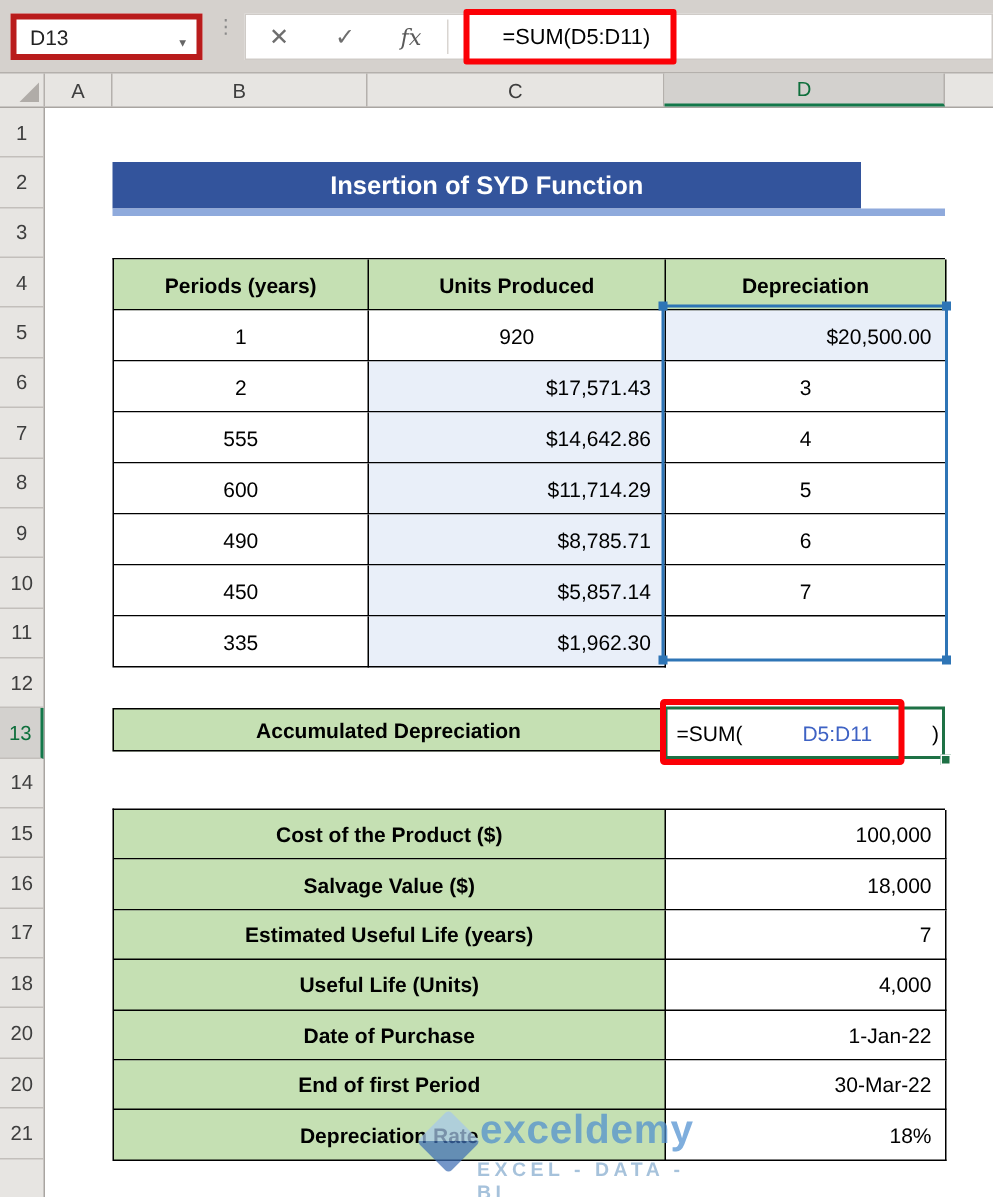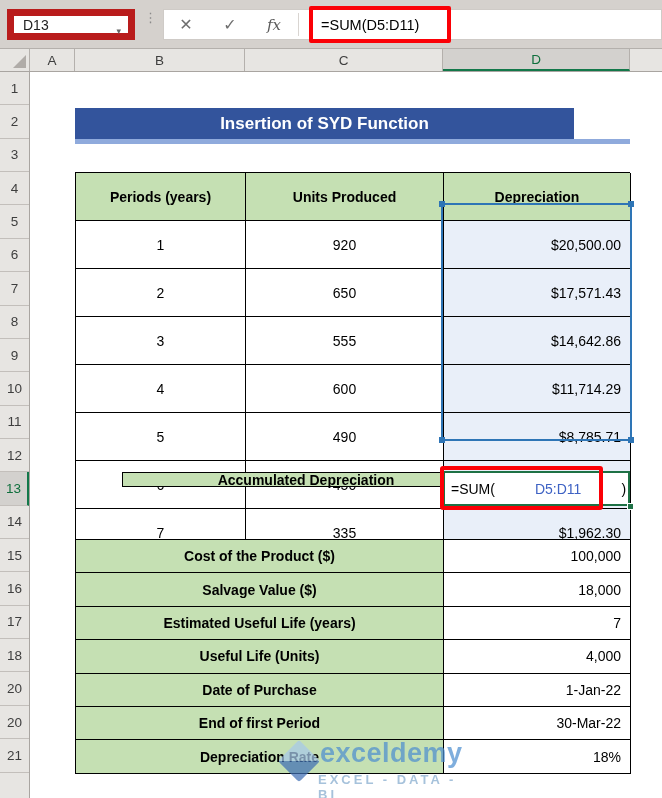--- a/index.html
+++ b/index.html
@@ -2,33 +2,33 @@
 <html><head>
 <meta charset="utf-8">
 <style>
   * { box-sizing: border-box; margin: 0; padding: 0; }
   body { font-family: "Liberation Sans", sans-serif; background: #fff; }
   #stage { position: relative; width: 662px; height: 798px; background: #fff; overflow: hidden; }
 
   
   .topbar { position: absolute; left: 0; top: 0; width: 662px; height: 48px; background: #d5d1cd; }
   .namebox { position: absolute; left: 7px; top: 9px; width: 128px; height: 31px; background: #fff;
-             border: 7px solid #b91c1c; display: flex; align-items: center; padding-left: 9px;
+             border: 4px solid #b91c1c; display: flex; align-items: center; padding-left: 9px;
              font-size: 14px; color: #222; }
   .namebox .dd { position: absolute; right: 7px; top: 10px; font-size: 9px; color: #666; }
   .dots { position: absolute; left: 144px; top: 14px; color: #8a8a8a; font-size: 13px; letter-spacing: 0;
           line-height: 7px; text-align: center; width: 8px; }
   .fbar { position: absolute; left: 163px; top: 9px; width: 499px; height: 31px; background: #fff;
           border: 1px solid #cfcbc7; display: flex; align-items: center; }
   .fbtn { width: 44px; text-align: center; color: #6e6e6e; font-size: 16px; }
   .fbtn.fx { font-family: "DejaVu Serif", serif; font-style: italic; font-size: 15px; color: #5a5a5a; }
   .fsep { width: 1px; height: 23px; background: #d9d5d1; margin: 0 2px; }
   .fml-box { position: absolute; left: 309px; top: 6px; width: 142px; height: 37px;
              border: 4px solid #fb0006; border-radius: 2px; background: #fff;
-             display: flex; align-items: center; padding-left: 8px; font-size: 14.5px; color: #000; }
+             display: flex; align-items: center; padding-left: 22px; font-size: 14.5px; color: #000; }
 
   
   .colhead { position: absolute; left: 0; top: 48px; width: 662px; height: 24px; background: #e7e5e2;
              border-top: 1px solid #b4b0ac; border-bottom: 1px solid #a9a5a1; display: flex; }
   .ch { border-right: 1px solid #b4b0ac; display: flex; align-items: center; justify-content: center;
         font-size: 13.5px; color: #3e3e3e; height: 100%; }
   .ch.corner { width: 30px; position: relative; }
   .ch.corner::after { content: ""; position: absolute; right: 3px; bottom: 3px;
         border-left: 13px solid transparent; border-bottom: 13px solid #b0aca8; }
   .ch.sel { background: #d3d1ce; color: #0e6f3c; border-bottom: 2.5px solid #13784a; }
@@ -43,36 +43,36 @@
   
   .banner { position: absolute; left: 75px; top: 108px; width: 499px; height: 31px; background: #33549c;
             display: flex; align-items: center; justify-content: center; color: #fff;
             font-size: 17px; font-weight: bold; }
   .banner-strip { position: absolute; left: 75px; top: 139px; width: 555px; height: 5px; background: #8faadc; }
 
   
   .t1 { position: absolute; left: 75px; top: 172px; width: 555px;
         display: grid; grid-template-columns: 170px 198px 187px;
         border-left: 1.5px solid #000; border-top: 1.5px solid #000; }
-  .t1 .c { height: 48px; border-right: 1.5px solid #000; border-bottom: 1.5px solid #000;
+  .t1 .c { height: 34px; border-right: 1.5px solid #000; border-bottom: 1.5px solid #000;
            display: flex; align-items: center; justify-content: center; font-size: 14px; color: #000;
            background: #fff; }
   .t1 .hd { background: #c5e0b3; font-weight: bold; }
   .t1 .dep { background: #e9eff9; justify-content: flex-end; padding-right: 9px; }
 
   .sel-range { position: absolute; left: 441px; top: 203px; width: 191px; height: 238px;
                border: 2.5px solid #2e75b6; pointer-events: none; }
   .hdl { position: absolute; width: 6px; height: 6px; background: #2e75b6; }
   .hdl.tl { left: -4px; top: -4px; } .hdl.tr { right: -4px; top: -4px; }
   .hdl.bl { left: -4px; bottom: -4px; } .hdl.br { right: -4px; bottom: -4px; }
 
   
-  .acc-label { position: absolute; left: 75px; top: 472px; width: 368px; height: 15px;
+  .acc-label { position: absolute; left: 75px; top: 472px; width: 368px; height: 29px;
                background: #c5e0b3; border: 1.5px solid #000; display: flex; align-items: center;
-               justify-content: center; font-weight: bold; font-size: 14px; margin-left: 47px; }
+               justify-content: center; font-weight: bold; font-size: 14px; }
   .acc-cell { position: absolute; left: 443px; top: 471px; width: 187px; height: 35px; background: #fff;
               border: 2px solid #1e7145; display: flex; align-items: center; padding-left: 6px;
               font-size: 14px; color: #000; gap: 40px; }
   .acc-cell .rng { color: #3e62c4; }
   .caret { display: inline-block; width: 1px; height: 17px; background: #000; margin-left: 1px; }
   .fill-handle { position: absolute; left: 627px; top: 503px; width: 7px; height: 7px;
                  background: #1e7145; border: 1px solid #fff; }
   .acc-red { position: absolute; left: 440px; top: 466px; width: 163px; height: 44px;
              border: 4px solid #fb0006; border-radius: 3px; pointer-events: none; }
 
@@ -155,21 +155,20 @@
   <div class="t1">
     <div class="c hd">Periods (years)</div>
     <div class="c hd">Units Produced</div>
     <div class="c hd">Depreciation</div>
 
     <div class="c">1</div>
     <div class="c">920</div>
     <div class="c dep">$20,500.00</div>
 
     <div class="c">2</div>
-    <div class="c">650</div>
     <div class="c dep">$17,571.43</div>
 
     <div class="c">3</div>
     <div class="c">555</div>
     <div class="c dep">$14,642.86</div>
 
     <div class="c">4</div>
     <div class="c">600</div>
     <div class="c dep">$11,714.29</div>
 

